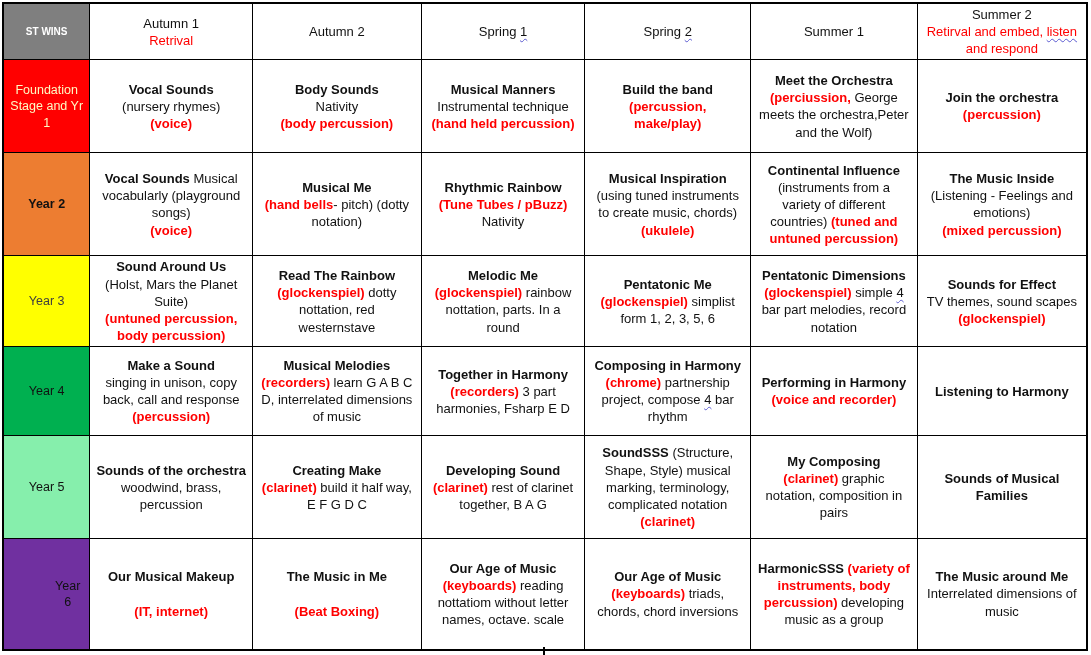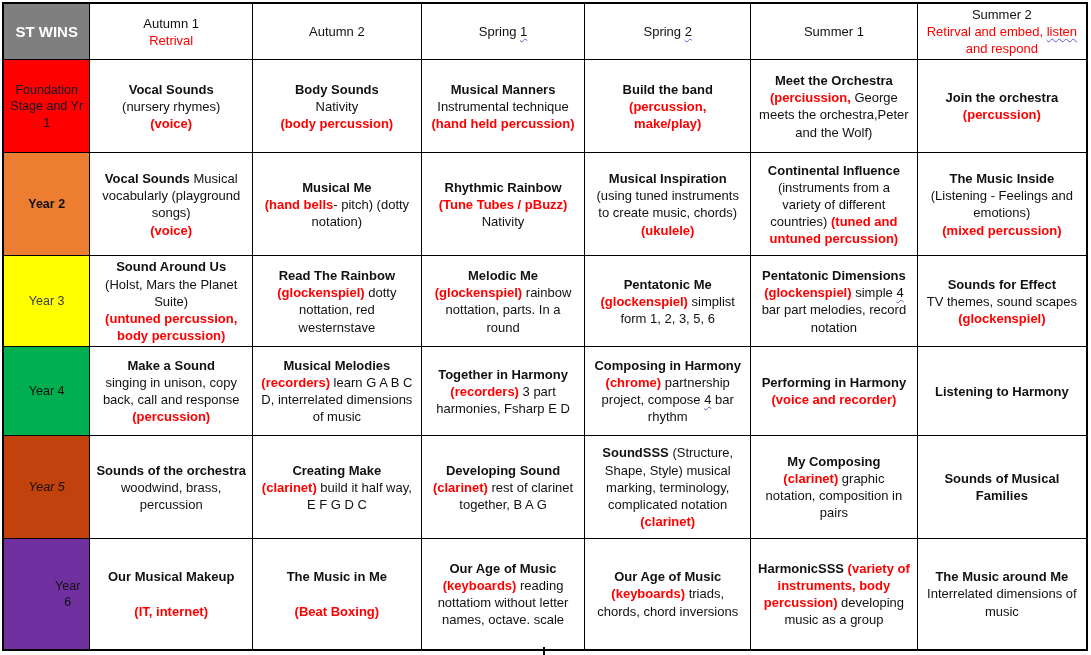--- a/index.html
+++ b/index.html
@@ -47,21 +47,21 @@
   tr.row-1 { height: 103px; }
   tr.row-2 { height: 82px; }
   tr.row-3 { height: 89px; }
   tr.row-4 { height: 103px; }
   tr.row-5 { height: 111px; }
 
   td.corner {
     background: var(--corner-bg, #7f7f7f);
     color: #ffffff;
     font-weight: bold;
-    font-size: 15px;
+    font-size: 10px;
     margin-top: 20px;
   }
   td.rowlabel {
     font-size: 12.5px;
   }
   .b { font-weight: bold; }
   .r { color: var(--red-text, #ff0000); }
   .sq {
     text-decoration-line: underline;
     text-decoration-style: wavy;
@@ -97,21 +97,21 @@
         <td class="corner">ST WINS</td>
         <th><span>Autumn 1</span><br><span class="r">Retrival</span></th>
         <th><span>Autumn 2</span></th>
         <th><span>Spring </span><span class="sq">1</span></th>
         <th><span>Spring </span><span class="sq">2</span></th>
         <th><span>Summer 1</span></th>
         <th><span>Summer 2</span><br><span class="r">Retirval and embed, </span><span class="r sq">listen</span><span class="r"> and respond</span></th>
       </tr>
 
       <tr class="row-0">
-        <td class="rowlabel" style="background-color: rgb(255, 0, 0); color: #0f172a;">Foundation Stage and Yr 1</td>
+        <td class="rowlabel" style="background-color: rgb(255, 0, 0); color: #fef9c3;">Foundation Stage and Yr 1</td>
         <td><span class="b">Vocal Sounds</span><br><span>(nursery rhymes)</span><br><span class="b r">(voice)</span></td>
         <td><span class="b">Body Sounds</span><br><span>Nativity</span><br><span class="b r">(body percussion)</span></td>
         <td><span class="b">Musical Manners</span><br><span>Instrumental technique</span><br><span class="b r">(hand held percussion)</span></td>
         <td><span class="b">Build the band</span><br><span class="b r">(percussion,</span><br><span class="b r">make/play)</span></td>
         <td><span class="b">Meet the Orchestra</span><br><span class="b r">(perciussion,</span><span> George meets the orchestra,Peter and the Wolf)</span></td>
         <td><span class="b">Join  the orchestra</span><br><span class="b r">(percussion)</span></td>
       </tr>
 
       <tr class="row-1">
         <td class="rowlabel" style="background-color: rgb(237, 125, 49); color: rgb(17, 17, 17); font-weight: bold;">Year 2</td>
@@ -137,21 +137,21 @@
         <td class="rowlabel" style="background-color: rgb(0, 176, 80); color: rgb(17, 17, 17); margin-left: 16px;">Year 4</td>
         <td><span class="b">Make a Sound</span><br><span>singing in unison, copy back, call and response</span><br><span class="b r">(percussion)</span></td>
         <td><span class="b">Musical Melodies</span><br><span class="b r">(recorders)</span><span> learn G A B C D, interrelated dimensions of music</span></td>
         <td><span class="b">Together in Harmony</span><br><span class="b r">(recorders)</span><span> 3 part harmonies, Fsharp E D</span></td>
         <td><span class="b">Composing in Harmony</span><br><span class="b r">(chrome)</span><span> partnership project, compose </span><span class="sq">4</span><span> bar rhythm</span></td>
         <td><span class="b">Performing in Harmony</span><br><span class="b r">(voice and recorder)</span></td>
         <td><span class="b">Listening to Harmony</span></td>
       </tr>
 
       <tr class="row-4">
-        <td class="rowlabel" style="background-color: #c2410c; color: rgb(17, 17, 17); font-style: italic;">Year 5</td>
+        <td class="rowlabel" style="background-color: #86efac; color: rgb(17, 17, 17);">Year 5</td>
         <td><span class="b">Sounds of the orchestra</span><br><span>woodwind, brass, percussion</span></td>
         <td><span class="b">Creating Make</span><br><span class="b r">(clarinet)</span><span> build it half way, E F G D C</span></td>
         <td><span class="b">Developing Sound</span><br><span class="b r">(clarinet)</span><span> rest of clarinet together, B A G</span></td>
         <td><span class="b">SoundSSS</span><span> (Structure, Shape, Style) musical marking, terminology, complicated notation </span><span class="b r">(clarinet)</span></td>
         <td><span class="b">My Composing</span><br><span class="b r">(clarinet)</span><span> graphic notation, composition in pairs</span></td>
         <td><span class="b">Sounds of Musical Families</span></td>
       </tr>
 
       <tr class="row-5">
         <td class="rowlabel" style="background-color: rgb(112, 48, 160); color: rgb(17, 17, 17); padding-left: 48px;">Year 6</td>

